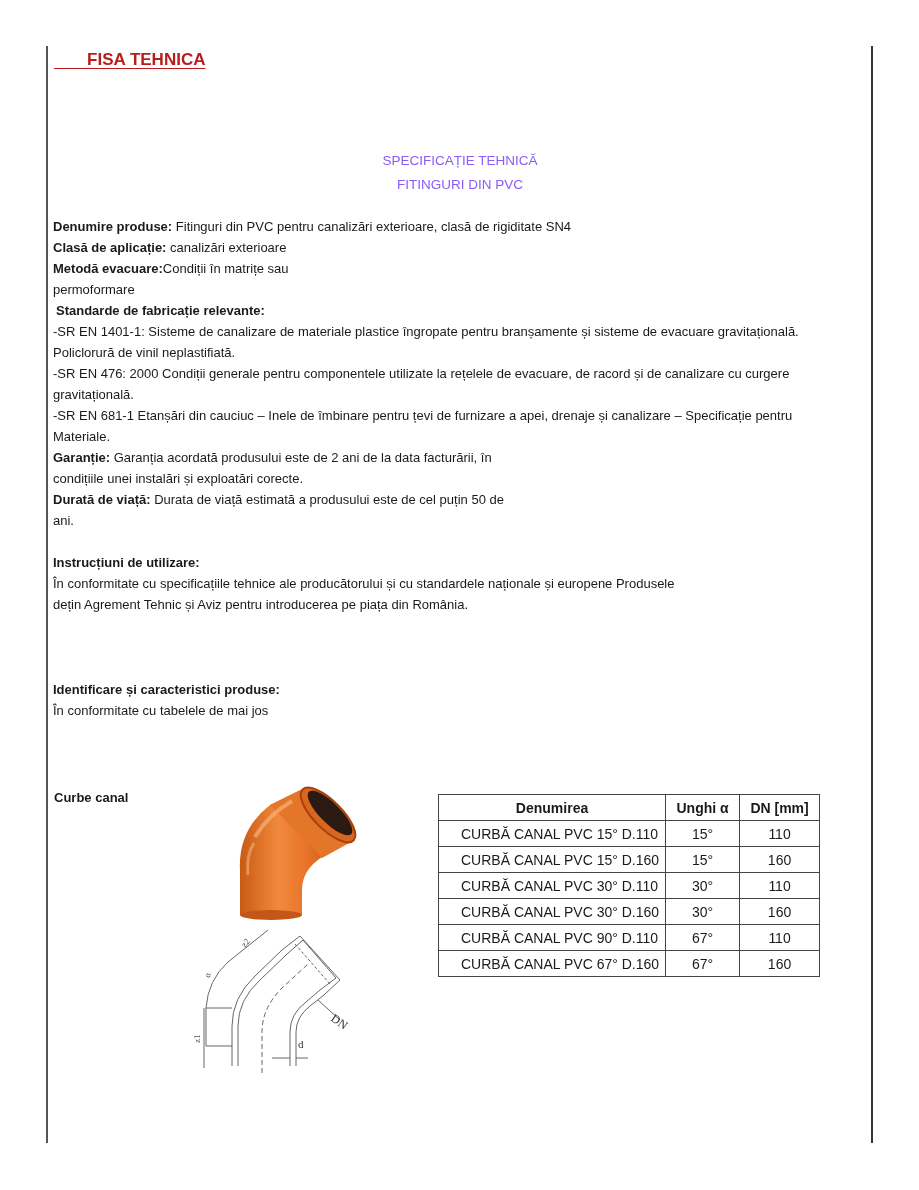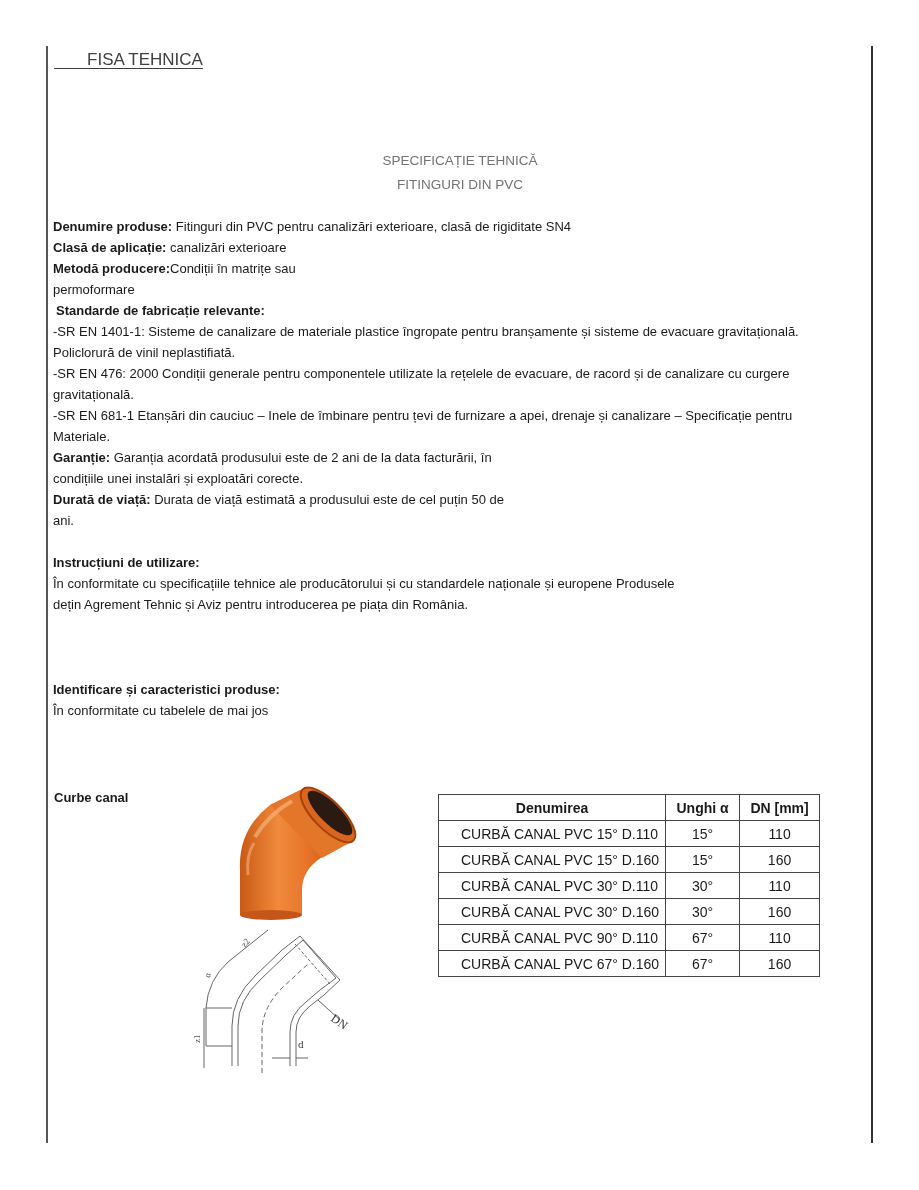--- a/index.html
+++ b/index.html
@@ -5,28 +5,28 @@
     html, body { margin: 0; padding: 0; background: #ffffff; }
     body {
       width: 919px; height: 1190px; position: relative; overflow: hidden;
       font-family: "Liberation Sans", sans-serif; color: #1a1a1a;
     }
     .border-left { position: absolute; left: 46px; top: 46px; width: 2px; height: 1097px; background: #555; }
     .border-right { position: absolute; left: 871px; top: 46px; width: 2px; height: 1097px; background: #333; }
 
     .fisa-title {
       position: absolute; left: 54px; top: 50px;
-      font-size: 17px; font-weight: normal; color: #404040;
+      font-size: 17px; font-weight: bold; color: #b91c1c;
       text-decoration: underline; text-decoration-thickness: 1px; text-underline-offset: 3px;
       white-space: pre;
     }
 
     .center-title {
       position: absolute; left: 260px; width: 400px; text-align: center;
-      font-size: 13.5px; color: #737373;
+      font-size: 13.5px; color: #8b5cf6;
     }
     .ct1 { top: 153px; }
     .ct2 { top: 177px; }
 
     .line {
       position: absolute; left: 53px; font-size: 13px; line-height: 18px; white-space: nowrap; color: #1a1a1a;
     }
     .line b { font-weight: bold; margin-top: 48px; }
 
     .curbe-label { position: absolute; left: 54px; top: 790px; font-size: 13px; font-weight: bold; }
@@ -53,21 +53,21 @@
 <div class="border-left"></div>
 <div class="border-right"></div>
 
 <div class="fisa-title">       FISA TEHNICA</div>
 
 <div class="center-title ct1">SPECIFICAȚIE TEHNICĂ</div>
 <div class="center-title ct2">FITINGURI DIN PVC</div>
 
 <div class="line" style="top:218px"><b>Denumire produse:</b><span> Fitinguri din PVC pentru canalizări exterioare, clasă de rigiditate SN4</span></div>
 <div class="line" style="top:239px"><b>Clasă de aplicație:</b><span> canalizări exterioare</span></div>
-<div class="line" style="top:260px"><b>Metodă producere:</b><span>Condiții în matrițe sau</span></div>
+<div class="line" style="top:260px"><b>Metodă evacuare:</b><span>Condiții în matrițe sau</span></div>
 <div class="line" style="top:281px">permoformare</div>
 <div class="line" style="top:302px; left:56px"><b>Standarde de fabricație relevante:</b></div>
 
 <div class="line" style="top:323px">-SR EN 1401-1: Sisteme de canalizare de materiale plastice îngropate pentru branșamente și sisteme de evacuare gravitațională.</div>
 <div class="line" style="top:344px">Policlorură de vinil neplastifiată.</div>
 <div class="line" style="top:365px">-SR EN 476: 2000 Condiții generale pentru componentele utilizate la rețelele de evacuare, de racord și de canalizare cu curgere</div>
 <div class="line" style="top:386px">gravitațională.</div>
 <div class="line" style="top:407px">-SR EN 681-1 Etanșări din cauciuc – Inele de îmbinare pentru țevi de furnizare a apei, drenaje și canalizare – Specificație pentru</div>
 <div class="line" style="top:428px">Materiale.</div>
 

